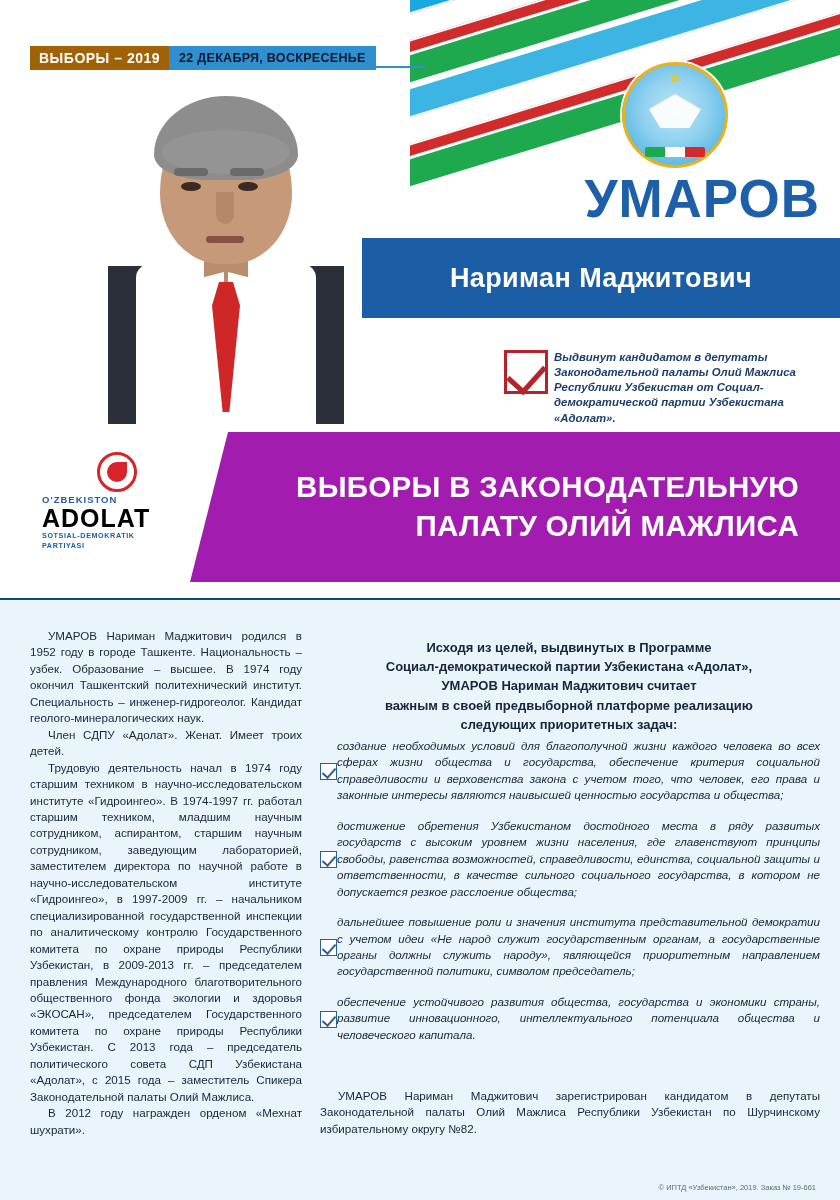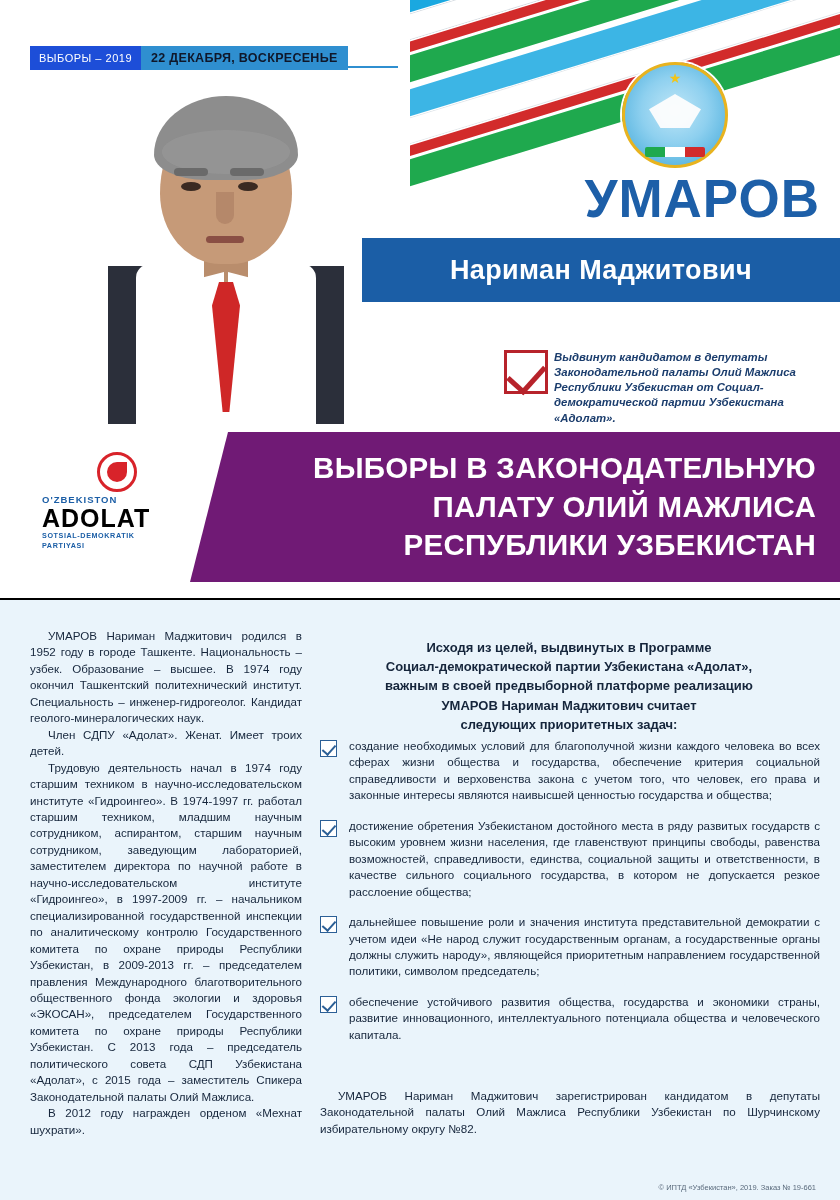--- a/index.html
+++ b/index.html
@@ -84,23 +84,23 @@
     color: #f0c419; font-size: 14px; line-height: 1;
   }
 
   
   .date-strip {
     position: absolute; left: 30px; top: 46px;
     display: flex; align-items: stretch;
     height: 24px;
   }
   .date-strip .d-blue {
-    background: #1d4ed8;
+    background: #a16207;
     color: #ffffff;
-    font-size: 11px; font-weight: normal;
+    font-size: 14px; font-weight: bold;
     letter-spacing: .5px;
     padding: 0 9px;
     display: flex; align-items: center;
   }
   .date-strip .d-light {
     background: #2f8fd0;
     color: #0f172a;
     font-size: 12.5px; font-weight: bold;
     letter-spacing: .3px;
     padding: 0 10px;
@@ -189,21 +189,21 @@
     left: 370px; top: 168px;
     width: 450px;
     text-align: right;
     font-size: 53px; font-weight: bold;
     letter-spacing: 1px;
     color: #1d5fa8;
   }
   .fullname-bar {
     position: absolute;
     left: 362px; top: 238px;
-    width: 478px; height: 64px;
+    width: 478px; height: 80px;
     background: #1b5ea6;
     display: flex; align-items: center; justify-content: center;
     color: #ffffff;
     font-size: 27px; font-weight: bold;
     letter-spacing: .4px;
   }
 
   
   .nomination {
     position: absolute;
@@ -232,25 +232,25 @@
     font-weight: bold;
     font-style: italic;
     color: #1b3d6d;
   }
 
   
   .headline-wrap {
     position: absolute;
     left: 190px; top: 432px;
     width: 650px; height: 150px;
-    background: #701a75;
+    background: #a21caf;
     clip-path: polygon(38px 0, 100% 0, 100% 100%, 0 100%);
     display: flex; flex-direction: column;
     align-items: flex-end; justify-content: center;
-    padding: 0 24px 0 0;
+    padding: 0 41px 0 0;
   }
   .headline-wrap .hl {
     color: #ffffff;
     font-size: 29.5px;
     font-weight: bold;
     line-height: 1.32;
     text-align: right;
     letter-spacing: .3px;
     white-space: nowrap;
   }
@@ -282,21 +282,21 @@
   }
   .pl-sub {
     font-size: 7.2px; font-weight: bold; color: #1b5ea6; letter-spacing: .6px; line-height: 1.35;
   }
 
   
   .bottom {
     position: absolute;
     left: 0; top: 598px; width: 840px; height: 602px;
     background: #eaf4fb;
-    border-top: 2px solid #000000;
+    border-top: 2px solid #0c4a6e;
   }
 
   .bio {
     position: absolute;
     left: 30px; top: 28px;
     width: 272px;
     font-size: 11.6px;
     line-height: 1.42;
     text-align: justify;
     color: #15253b;
@@ -314,22 +314,23 @@
     color: #15253b;
     margin-top: 12px;
   }
 
   .tasks {
     position: absolute;
     left: 320px; top: 138px;
     width: 500px;
   }
   .task {
-    display: flex; gap: 12px; align-items: flex-start;
+    display: flex; align-items: center;
     margin-bottom: 14px;
+    font-style: italic;
   }
   .task .tick {
     flex: 0 0 auto;
     width: 17px; height: 17px;
     border: 1.6px solid #2b5f96;
     background: #ffffff;
     position: relative;
     margin-top: 2px;
   }
   .task .tick::after {
@@ -422,38 +423,37 @@
       <div class="pl-circle"></div>
       <div class="pl-top">O'ZBEKISTON</div>
       <div class="pl-main">ADOLAT</div>
       <div class="pl-sub">SOTSIAL-DEMOKRATIK</div>
       <div class="pl-sub">PARTIYASI</div>
     </div>
 
     <div class="headline-wrap">
       <div class="hl">ВЫБОРЫ В ЗАКОНОДАТЕЛЬНУЮ</div>
       <div class="hl">ПАЛАТУ ОЛИЙ МАЖЛИСА</div>
-      <div class="hl">РЕСПУБЛИКИ УЗБЕКИСТАН</div>
     </div>
   </div>
 
   <div class="bottom">
 
     <div class="bio">
       <p>УМАРОВ Нариман Маджитович родился в 1952 году в городе Ташкенте. Национальность – узбек. Образование – высшее. В 1974 году окончил Ташкентский политехнический институт. Специальность – инженер-гидрогеолог. Кандидат геолого-минералогических наук.</p>
       <p>Член СДПУ «Адолат». Женат. Имеет троих детей.</p>
       <p>Трудовую деятельность начал в 1974 году старшим техником в научно-исследовательском институте «Гидроингео». В 1974-1997 гг. работал старшим техником, младшим научным сотрудником, аспирантом, старшим научным сотрудником, заведующим лабораторией, заместителем директора по научной работе в научно-исследовательском институте «Гидроингео», в 1997-2009 гг. – начальником специализированной государственной инспекции по аналитическому контролю Государственного комитета по охране природы Республики Узбекистан, в 2009-2013 гг. – председателем правления Международного благотворительного общественного фонда экологии и здоровья «ЭКОСАН», председателем Государственного комитета по охране природы Республики Узбекистан. С 2013 года – председатель политического совета СДП Узбекистана «Адолат», с 2015 года – заместитель Спикера Законодательной палаты Олий Мажлиса.</p>
       <p>В 2012 году награжден орденом «Мехнат шухрати».</p>
     </div>
 
     <div class="platform-title">
       <div>Исходя из целей, выдвинутых в Программе</div>
       <div>Социал-демократической партии Узбекистана «Адолат»,</div>
+      <div>УМАРОВ Нариман Маджитович считает</div>
       <div>важным в своей предвыборной платформе реализацию</div>
-      <div>УМАРОВ Нариман Маджитович считает</div>
       <div>следующих приоритетных задач:</div>
     </div>
 
     <div class="tasks">
       <div class="task">
         <div class="tick"></div>
         <div class="ttext">создание необходимых условий для благополучной жизни каждого человека во всех сферах жизни общества и государства, обеспечение критерия социальной справедливости и верховенства закона с учетом того, что человек, его права и законные интересы являются наивысшей ценностью государства и общества;</div>
       </div>
       <div class="task">
         <div class="tick"></div>

